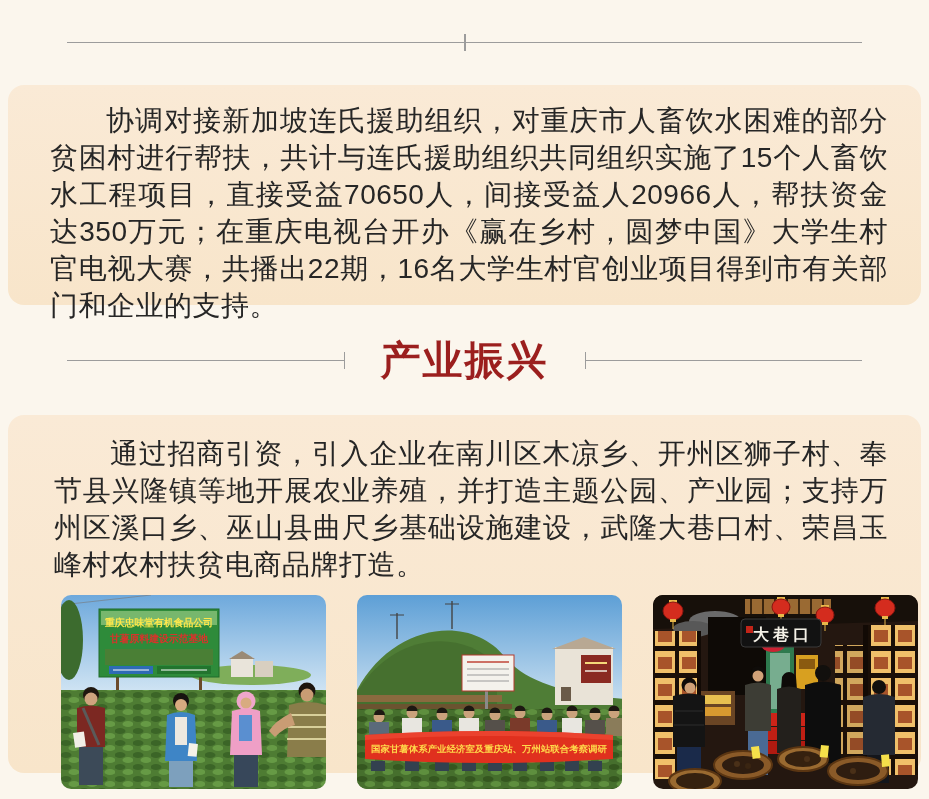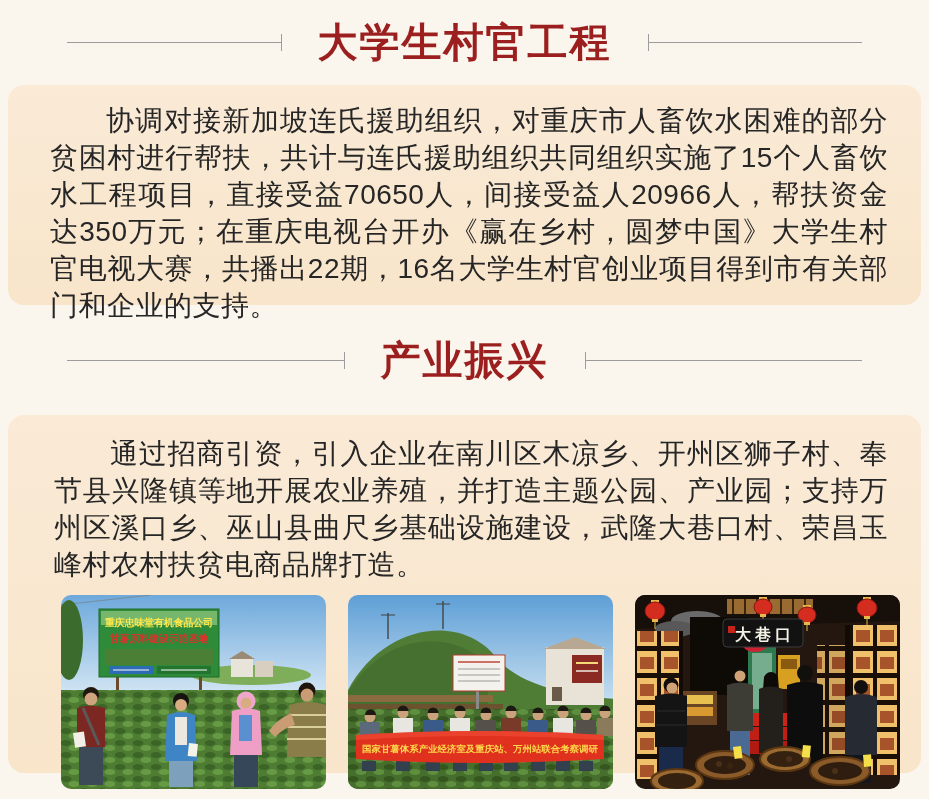--- a/index.html
+++ b/index.html
@@ -41,37 +41,36 @@
     font-size:28px;
     line-height:37px;
     color:#262626;
     text-indent:2em;
     text-align:justify;
     letter-spacing:0.5px;
   }
   .box2 .para{padding:0 33px 0 42px;}
   .photo-row{
     display:flex;
-    gap:22px;
+    gap:31px;
     padding-left:49px;
     margin-top:12px;
   }
   .photo{
     width:265px;height:194px;
     border-radius:10px;
     display:block;
   }
 </style>
 </head>
 <body>
 
 <div class="heading first">
   <div class="hline"></div>
   <div class="tick"></div>
-  <h1 class="sec-title">大学生村官工程</h1>
   <div class="tick"></div>
   <div class="hline"></div>
 </div>
 
 <section class="content-box box1">
   <p class="para">协调对接新加坡连氏援助组织，对重庆市人畜饮水困难的部分贫困村进行帮扶，共计与连氏援助组织共同组织实施了15个人畜饮水工程项目，直接受益70650人，间接受益人20966人，帮扶资金达350万元；在重庆电视台开办《赢在乡村，圆梦中国》大学生村官电视大赛，共播出22期，16名大学生村官创业项目得到市有关部门和企业的支持。</p>
 </section>
 
 <div class="heading second">
   <div class="hline"></div>

